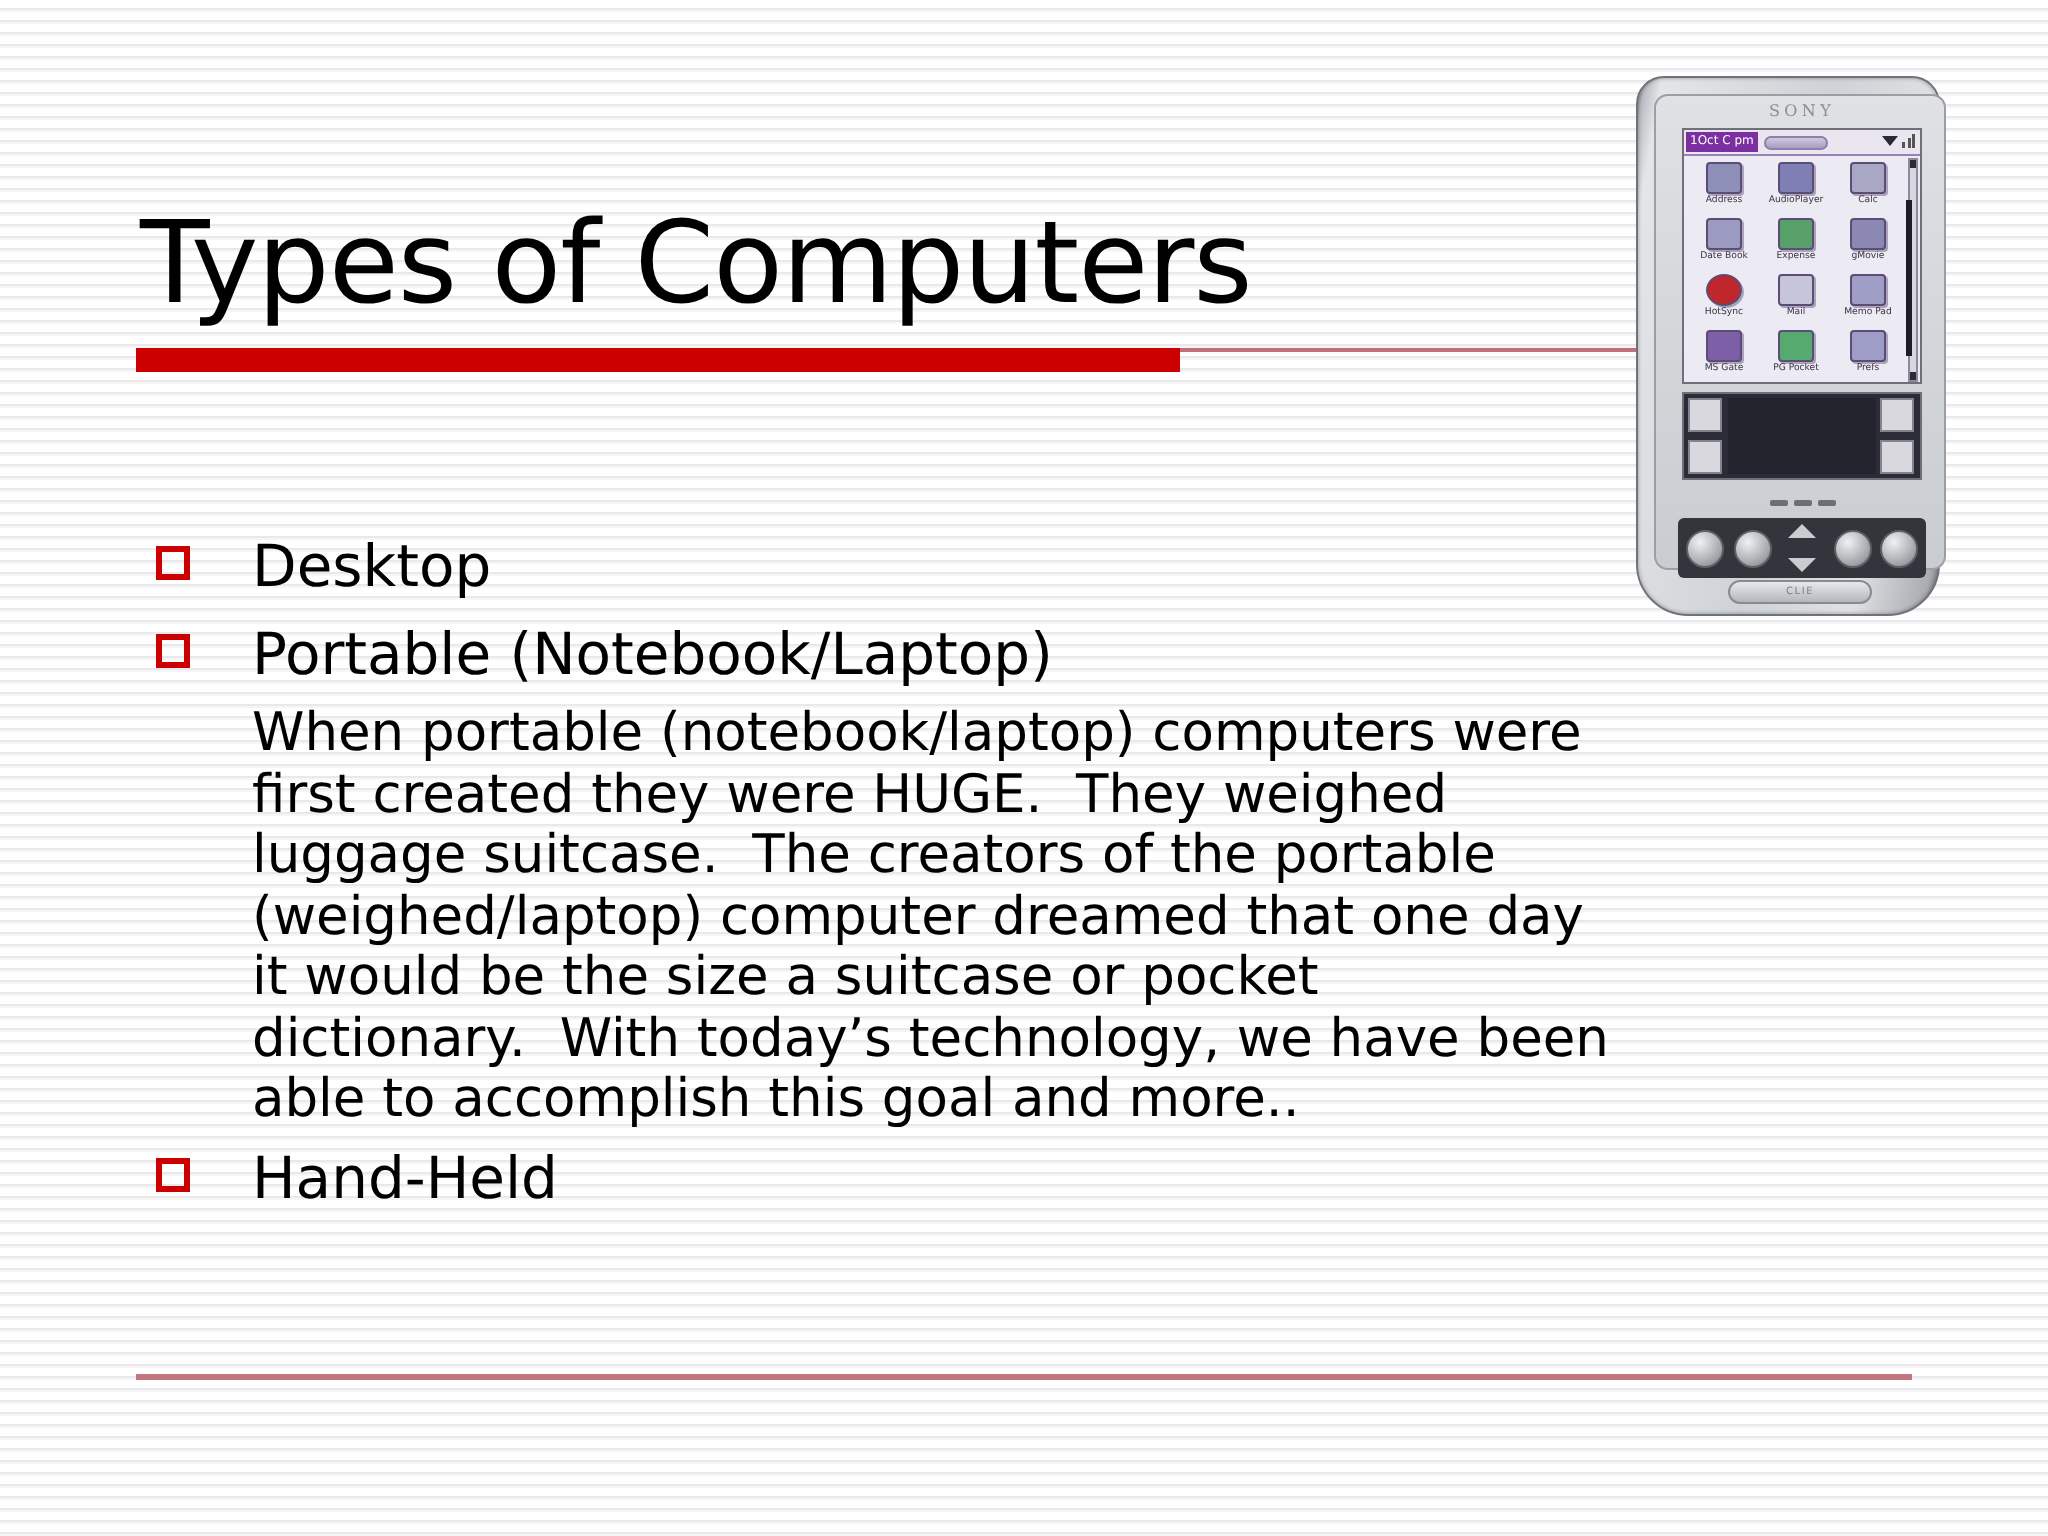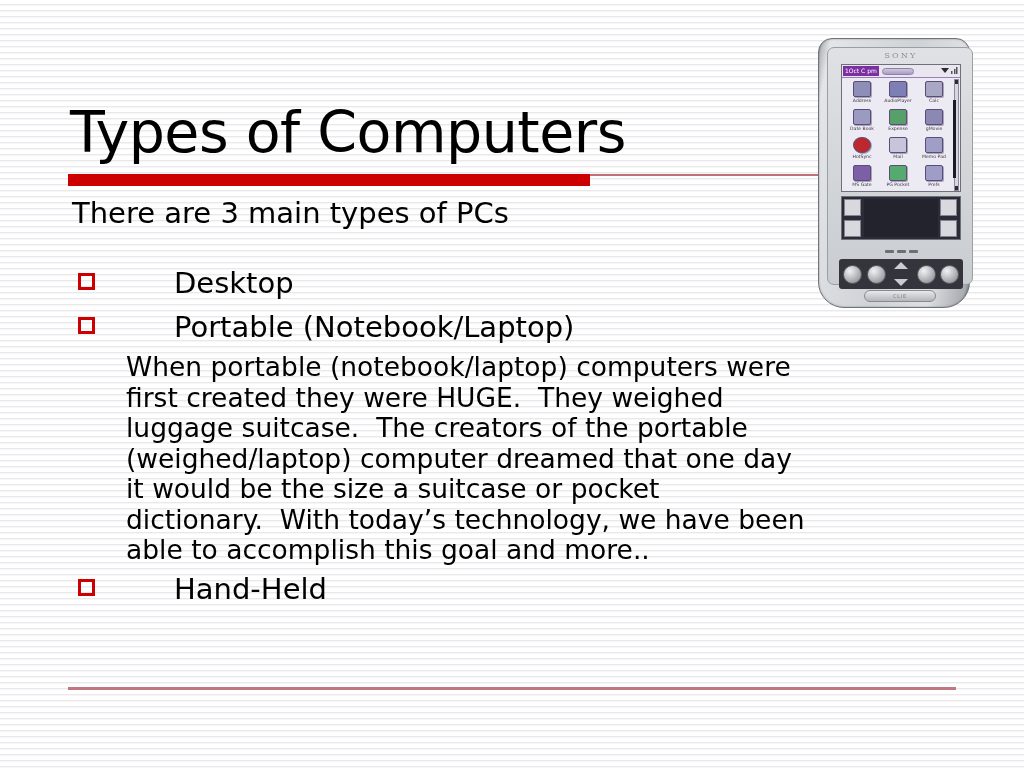--- a/index.html
+++ b/index.html
@@ -72,21 +72,20 @@
     left: 70px;
     top: 262px;
     width: 880px;
   }
   .bullet-row {
     position: relative;
     display: flex;
     align-items: flex-start;
     margin: 0;
     padding: 0 0 2px 0;
-    gap: 48px;
   }
   .bullet-marker {
     flex: 0 0 auto;
     width: 17px;
     height: 17px;
     margin-top: 11px;
     margin-left: 8px;
     margin-right: 31px;
     border: 3px solid #cc0000;
     box-sizing: border-box;
@@ -387,21 +386,20 @@
 </head>
 <body>
 
 <div id="slide">
 
   <div id="title">Types of Computers</div>
 
   <div id="title-rule-thin"></div>
   <div id="title-rule-thick"></div>
 
-  <div id="subtitle">There are 3 main types of PCs</div>
 
   <div id="body">
 
     <div class="bullet-row">
       <span class="bullet-marker"></span>
       <span class="bullet-text">Desktop</span>
     </div>
 
     <div class="bullet-row">
       <span class="bullet-marker"></span>

